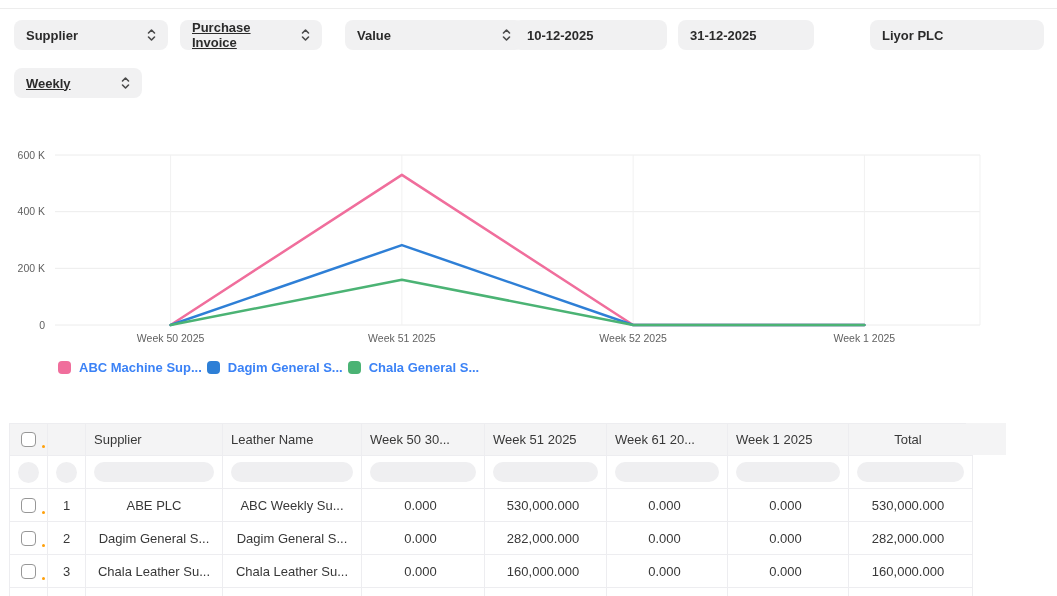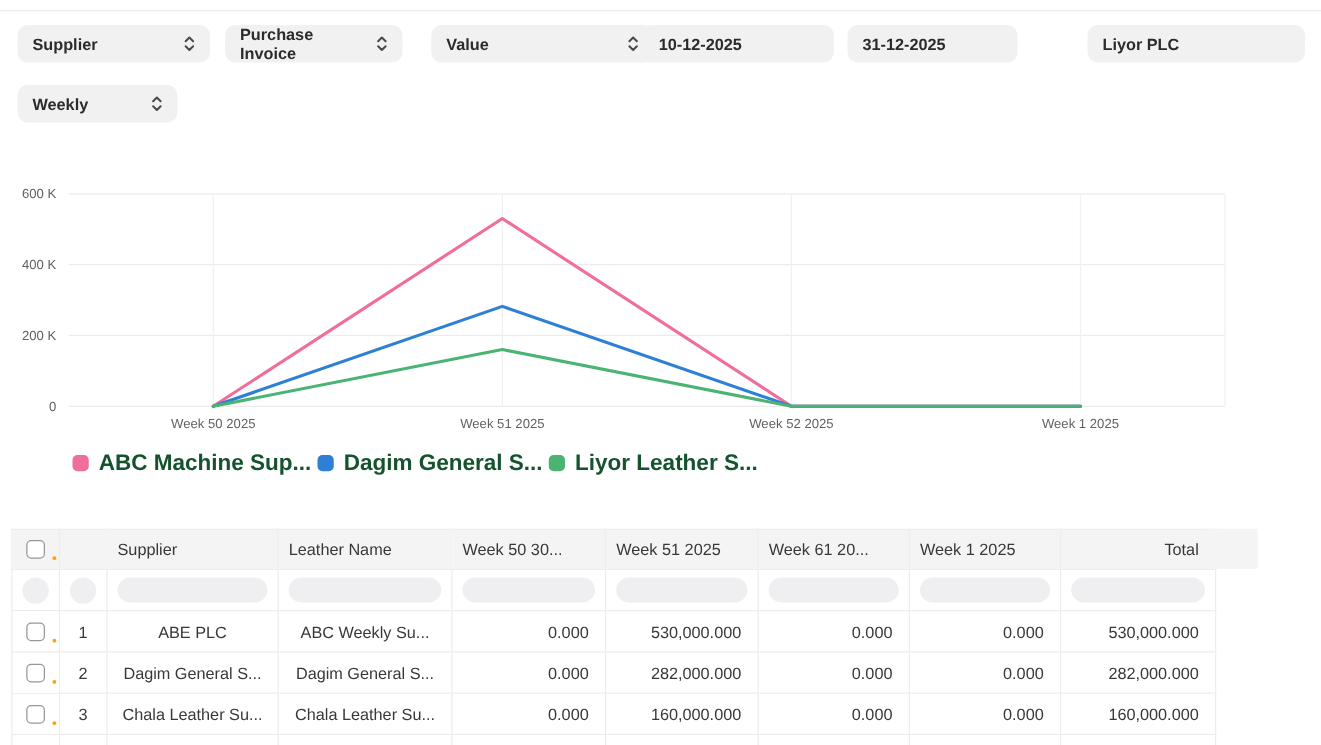--- a/index.html
+++ b/index.html
@@ -17,32 +17,32 @@
     padding:0 12px; font-size:13px; font-weight:700; color:#2b2b2b; cursor:pointer;
   }
   .pill-box .chev { flex:0 0 auto; margin-left:8px; display:flex; }
   .pill-input { justify-content:flex-start; cursor:text; }
 
   
   .chart-wrap { position:absolute; left:0; top:140px; width:1057px; height:215px; }
   .legend { position:absolute; left:58px; top:360px; display:flex; align-items:center; gap:5px; }
   .legend-item { display:flex; align-items:center; gap:8px; cursor:pointer; }
   .legend-marker { width:13px; height:13px; border-radius:4px; flex:0 0 auto; }
-  .legend-label { font-size:18px; font-weight:700; color:#14532d; white-space:nowrap; }
+  .legend-label { font-size:13px; font-weight:700; color:#3b82f6; white-space:nowrap; }
 
   
   .dt { position:absolute; left:9px; top:423px; border-collapse:collapse; table-layout:fixed; background:#fff; }
   .dt td, .dt th {
     border:1px solid #ededf0; font-weight:400; font-size:13px; color:#383838;
     padding:0 8px; white-space:nowrap; overflow:hidden; text-overflow:ellipsis;
   }
   .dt thead th { background:#f4f4f5; height:32px; text-align:left; cursor:pointer; }
   .dt tbody td { height:33px; background:#fff;text-align:center; }
-  .dt .num { text-align:right; padding-right:13px; }
-  .dt th.num { text-align:right; }
+  .dt .num { padding-right:13px; }
+  .dt th.num { text-align:center; }
   .dt .ctr { text-align:center; }
   .cbcell { position:relative; }
   .cb {
     width:15px; height:15px; border:1.5px solid #979797; border-radius:4px;
     background:#fff; margin:0 auto; cursor:pointer;
   }
   .odot { position:absolute; right:2px; bottom:7px; width:3px; height:3px; border-radius:50%; background:#ffa00a; }
   .skel-circle { width:21px; height:21px; border-radius:50%; background:#efeff1; margin:0 auto; }
   .skel-pill { height:20px; border-radius:10px; background:#efeff1; width:100%; cursor:text; }
   .hdr-spacer { position:absolute; left:966px; top:423px; width:40px; height:32px; background:#f4f4f5; }
@@ -54,21 +54,21 @@
 
 <div class="pill-box" style="left:14px; top:20px; width:154px;">
   <span>Supplier</span>
   <span class="chev">
     <svg width="9" height="14" viewBox="0 0 9 14">
         <path d="M1.5 5 L4.5 2 L7.5 5" fill="none" stroke="#4a4a4a" stroke-width="1.6" stroke-linecap="round" stroke-linejoin="round"></path>
         <path d="M1.5 9 L4.5 12 L7.5 9" fill="none" stroke="#4a4a4a" stroke-width="1.6" stroke-linecap="round" stroke-linejoin="round"></path>
       </svg>
   </span>
 </div>
-<div class="pill-box" style="left:180px; top:20px; width:142px;">
+<div class="pill-box" style="left:180px; top:20px; width:142px;text-decoration:underline;">
   <span>Purchase Invoice</span>
   <span class="chev">
     <svg width="9" height="14" viewBox="0 0 9 14">
         <path d="M1.5 5 L4.5 2 L7.5 5" fill="none" stroke="#4a4a4a" stroke-width="1.6" stroke-linecap="round" stroke-linejoin="round"></path>
         <path d="M1.5 9 L4.5 12 L7.5 9" fill="none" stroke="#4a4a4a" stroke-width="1.6" stroke-linecap="round" stroke-linejoin="round"></path>
       </svg>
   </span>
 </div>
 <div class="pill-box" style="left:345px; top:20px; width:178px;">
   <span>Value</span>
@@ -82,21 +82,21 @@
 <div class="pill-box pill-input" style="left:513px; top:20px; width:154px;padding-left:14px;">
   <span>10-12-2025</span>
 </div>
 <div class="pill-box pill-input" style="left:678px; top:20px; width:136px;">
   <span>31-12-2025</span>
 </div>
 <div class="pill-box pill-input" style="left:850px; top:20px; width:174px;margin-left:20px;">
   <span>Liyor PLC</span>
 </div>
 
-<div class="pill-box" style="left:14px; top:68px; width:128px;">
+<div class="pill-box" style="left:14px; top:68px; width:128px;text-decoration:underline;">
   <span>Weekly</span>
   <span class="chev">
     <svg width="9" height="14" viewBox="0 0 9 14">
         <path d="M1.5 5 L4.5 2 L7.5 5" fill="none" stroke="#4a4a4a" stroke-width="1.6" stroke-linecap="round" stroke-linejoin="round"></path>
         <path d="M1.5 9 L4.5 12 L7.5 9" fill="none" stroke="#4a4a4a" stroke-width="1.6" stroke-linecap="round" stroke-linejoin="round"></path>
       </svg>
   </span>
 </div>
 
 <div class="chart-wrap">
@@ -128,21 +128,21 @@
   <div class="legend-item">
     <span class="legend-marker" style="background: rgb(240, 110, 156);"></span>
     <span class="legend-label">ABC Machine Sup...</span>
   </div>
   <div class="legend-item">
     <span class="legend-marker" style="background: rgb(46, 127, 214);"></span>
     <span class="legend-label">Dagim General S...</span>
   </div>
   <div class="legend-item">
     <span class="legend-marker" style="background: rgb(75, 179, 116);"></span>
-    <span class="legend-label">Liyor Leather S...</span>
+    <span class="legend-label">Chala General S...</span>
   </div>
 </div>
 
 <table class="dt">
   <colgroup>
     <col style="width:32px">
       <col style="width:35px">
       <col style="width:137px">
       <col style="width:139px">
     <col style="width:123px">

